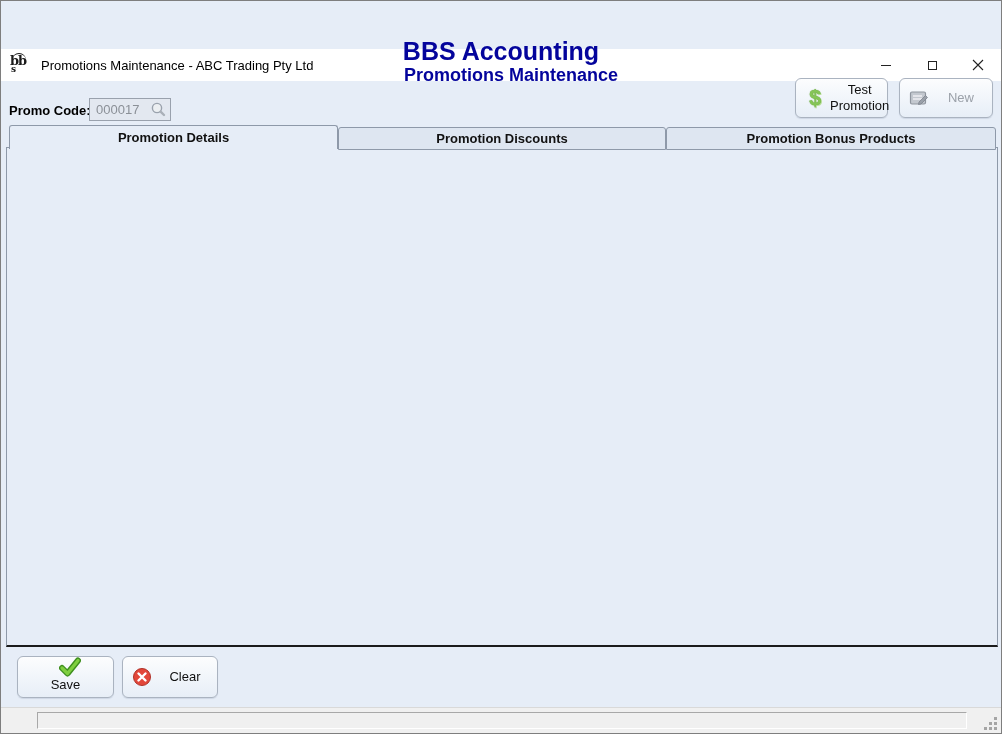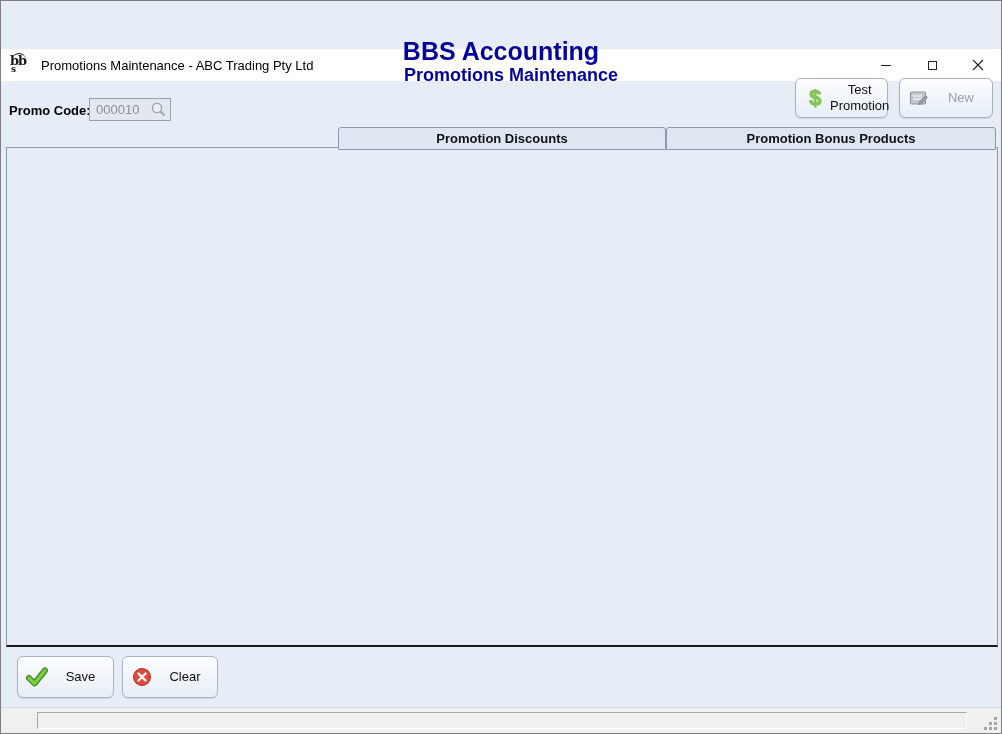--- a/index.html
+++ b/index.html
@@ -137,21 +137,21 @@
         </svg>
       </span>
     </span>
   </div>
 
   <div class="hdr-app">BBS Accounting</div>
   <div class="hdr-screen">Promotions Maintenance</div>
 
   <span class="lbl" style="left:8px; top:102px;">Promo Code:</span>
   <div class="promo-field">
-    <span class="pv">000010</span>
+    <span class="pv">000017</span>
     <span style="margin-right:3px; display:flex;">
       <svg width="17" height="17" viewBox="0 0 17 17">
         <circle cx="7" cy="7" r="4.6" fill="#eceff2" stroke="#9aa2ad" stroke-width="1.4"></circle>
         <line x1="10.6" y1="10.6" x2="14" y2="14" stroke="#aab0b8" stroke-width="2.4" stroke-linecap="round"></line>
       </svg>
     </span>
   </div>
 
   <div class="btn" style="left:794px; top:77px; width:93px; height:40px;">
     <span class="ticon" style="font-size:22px; font-weight:bold; color:#85c556; text-shadow:0 0 1px #4e8f2f, 1px 1px 0 #bfe3a0;">$</span>
@@ -162,20 +162,23 @@
       <svg width="20" height="18" viewBox="0 0 20 18">
         <rect x="1.5" y="3" width="15" height="12" rx="1.5" fill="#c3c8cf" stroke="#8f959e" stroke-width="1.2"></rect>
         <line x1="4" y1="7" x2="13" y2="7" stroke="#f2f3f5" stroke-width="1.4"></line>
         <line x1="4" y1="10" x2="13" y2="10" stroke="#f2f3f5" stroke-width="1.4"></line>
         <path d="M10 13 L16.5 6.5 L18.5 8.5 L12 15 L9.5 15.5 Z" fill="#9aa0a9" stroke="#7d848e" stroke-width="0.8"></path>
       </svg>
     </span>
     <span class="blabel">New</span>
   </div>
 
+  <div class="tab active" style="left:8px; width:329px;">
+      <span>Promotion Details</span>
+    </div>
   <div class="tab" style="left:337px; width:328px;">
       <span>Promotion Discounts</span>
     </div>
   <div class="tab" style="left:665px; width:330px;">
       <span>Promotion Bonus Products</span>
     </div>
 
   <div class="tabpanel"></div>
 
   <span class="lbl" style="left:18px; top:174px;">Description:</span>
@@ -342,21 +345,21 @@
         <ellipse cx="8" cy="4" rx="6" ry="2" fill="#c7ccd3" stroke="#8b9099" stroke-width="1"></ellipse>
         <path d="M2 4 L3 17.5 Q8 20 13 17.5 L14 4" fill="#b9bfc7" stroke="#8b9099" stroke-width="1"></path>
         <line x1="5.4" y1="7" x2="5.8" y2="16.5" stroke="#8b9099" stroke-width="1"></line>
         <line x1="8" y1="7" x2="8" y2="17" stroke="#8b9099" stroke-width="1"></line>
         <line x1="10.6" y1="7" x2="10.2" y2="16.5" stroke="#8b9099" stroke-width="1"></line>
       </svg>
     </span>
     <span class="blabel">Delete Promotion</span>
   </div>
 
-  <div class="btn" style="left:16px; top:655px; width:97px; height:42px;">
+  <div class="btn" style="left:16px; top:655px; width:97px; height:42px;flex-direction:column;">
     <span class="ticon">
       <svg width="22" height="20" viewBox="0 0 22 20">
         <path d="M3 11 L8.5 16.5 L19 3.5" stroke="#3f8f1f" stroke-width="6" fill="none" stroke-linecap="round" stroke-linejoin="round"></path>
         <path d="M3 11 L8.5 16.5 L19 3.5" stroke="#7fcf3f" stroke-width="3.2" fill="none" stroke-linecap="round" stroke-linejoin="round"></path>
       </svg>
     </span>
     <span class="blabel">Save</span>
   </div>
   <div class="btn" style="left:121px; top:655px; width:96px; height:42px;">
     <span class="ticon">

